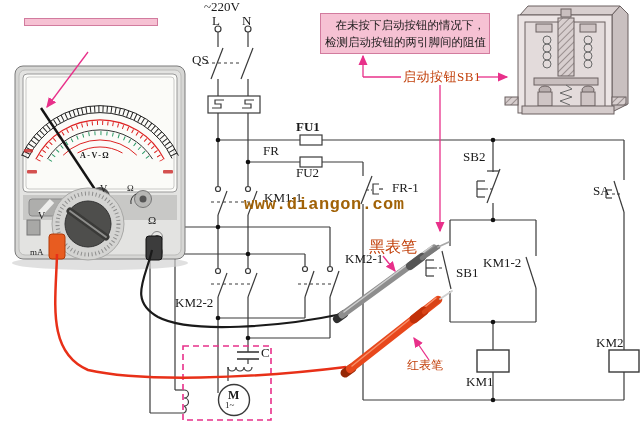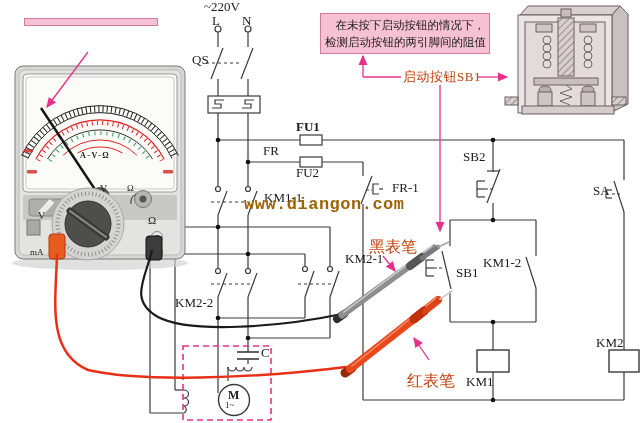--- a/index.html
+++ b/index.html
@@ -340,21 +340,21 @@
 
 <span class="lbl dialtxt" style="left:80px;top:152px;width:40px;">A-V-Ω</span>
 <span class="lbl small" style="left:100px;top:184px;">V</span>
 <span class="lbl small" style="left:38px;top:211px;">V</span>
 <span class="lbl" style="left:148px;top:215px;font-size:11px;">Ω</span>
 <span class="lbl" style="left:30px;top:248px;font-size:9px;">mA</span>
 <span class="lbl" style="left:127px;top:184px;font-size:9px;">Ω</span>
 
 <span class="lbl pink" style="left:403px;top:70px;letter-spacing:.5px;">启动按钮SB1</span>
 <span class="lbl pink" style="left:369px;top:239px;font-size:16px;">黑表笔</span>
-<span class="lbl pink" style="left:407px;top:373px;font-size:16px;">红表笔</span>
+<span class="lbl pink" style="left:407px;top:359px;font-size:12px;">红表笔</span>
 
 <span class="wm" style="left:244px;top:195px;">www.diangon.com</span>
 
 <div class="note" style="left:24px;top:18px;width:124px;">
 </div>
 <div class="note" style="left:320px;top:13px;width:160px;text-align:right;">
   <span>在未按下启动按钮的情况下，</span>
   <span>检测启动按钮的两引脚间的阻值</span>
 </div>
 

